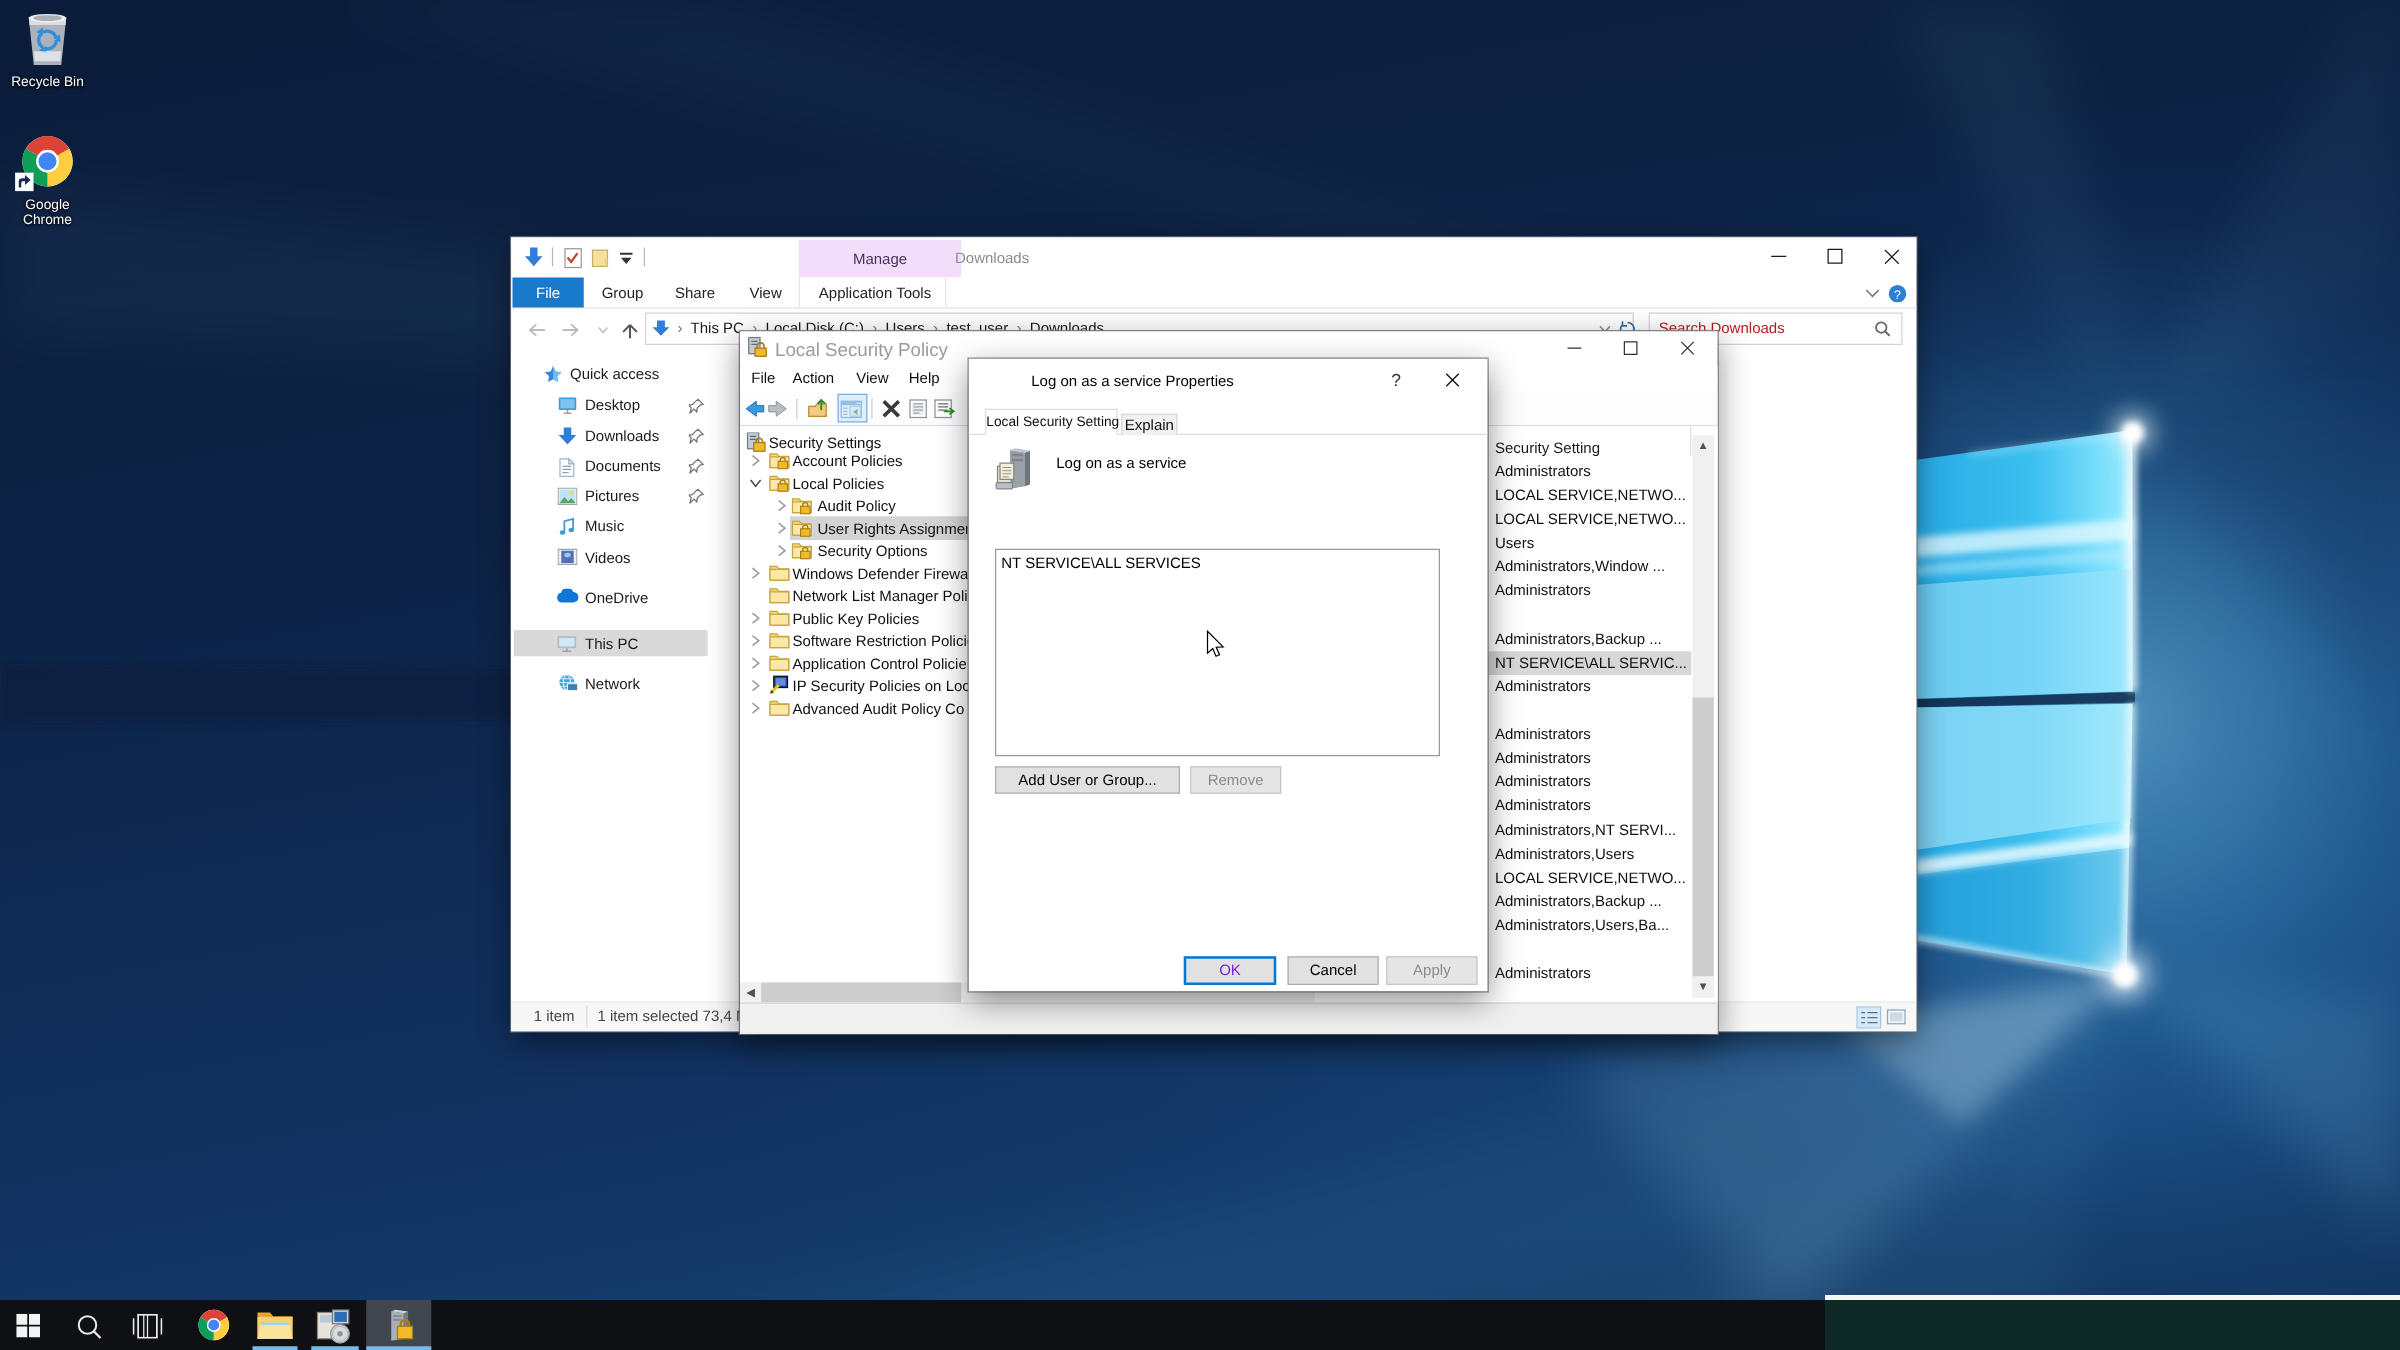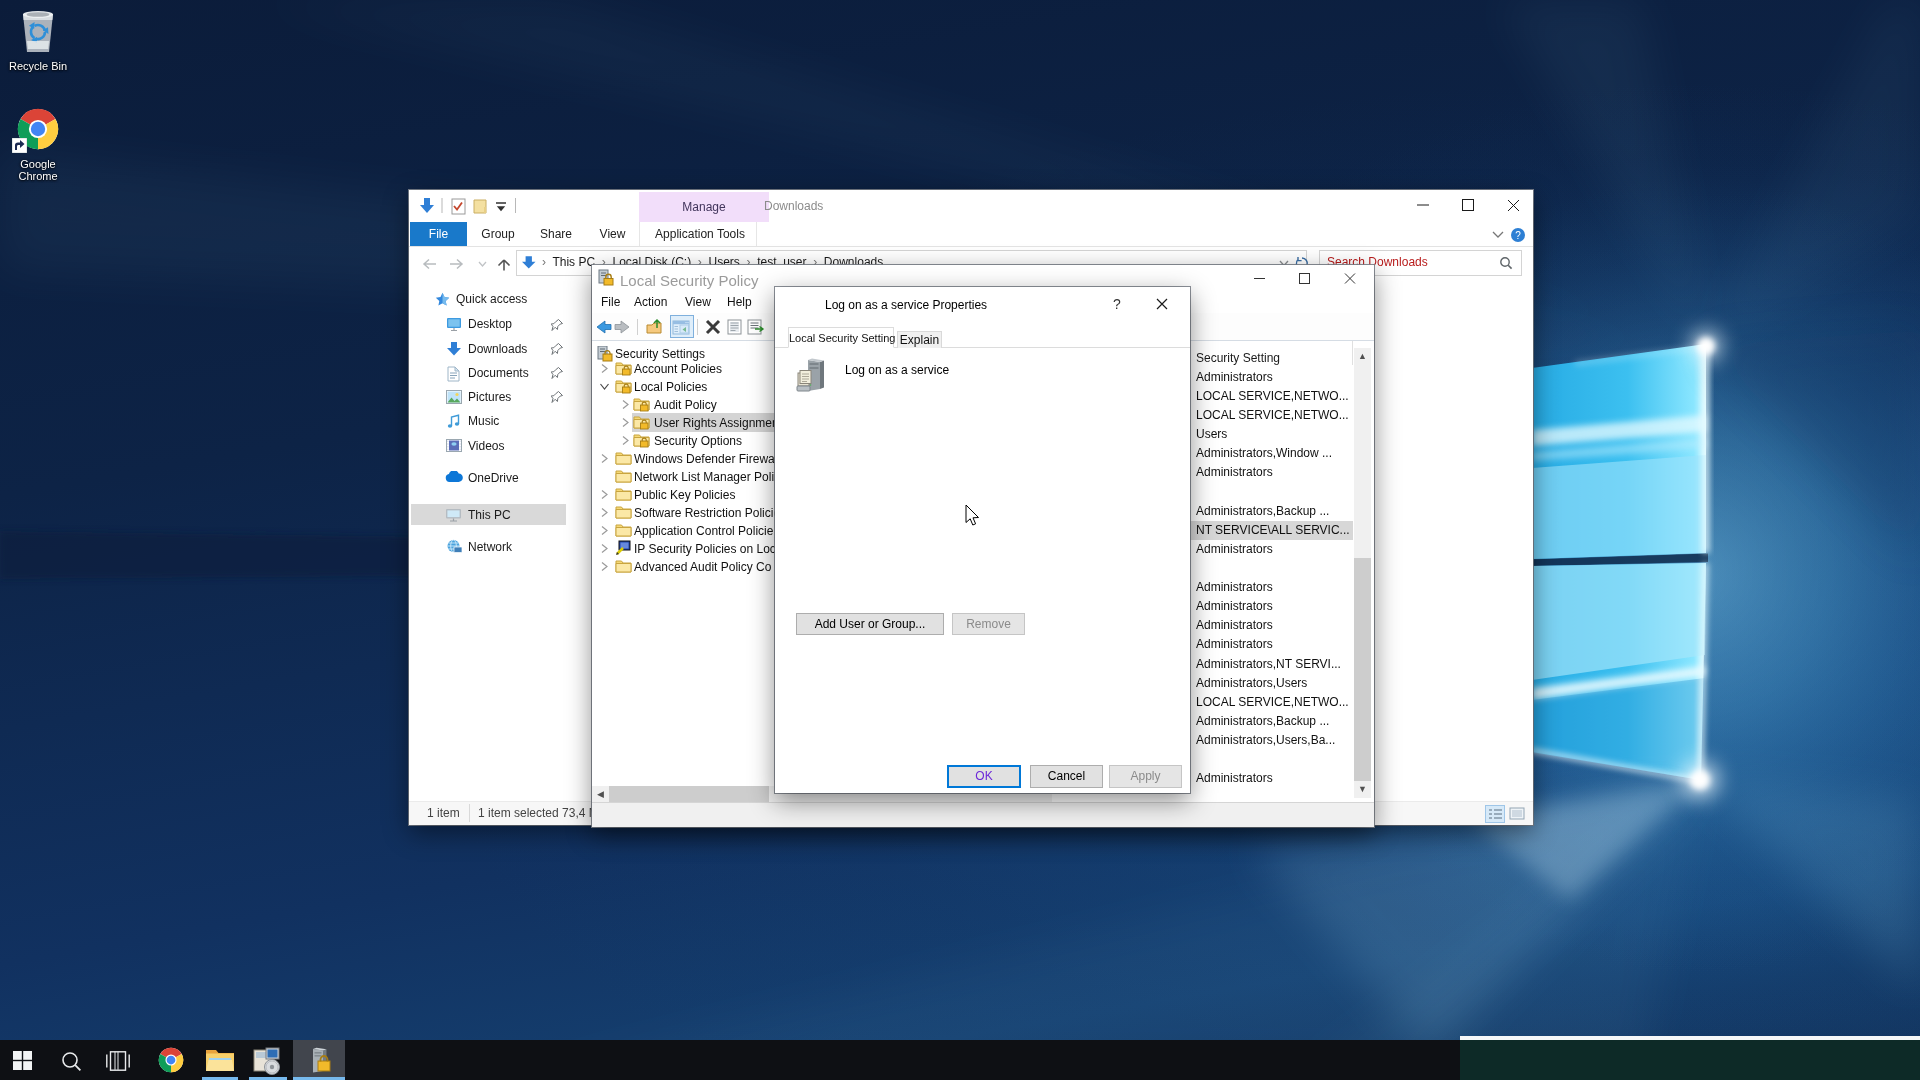--- a/index.html
+++ b/index.html
@@ -574,20 +574,23 @@
       <circle cx="14.5" cy="28" r="0.8" fill="#4caf50"></circle>
       <rect x="2" y="16" width="11" height="13" fill="#e8e3d2" stroke="#8a857a"></rect>
       <rect x="4" y="13.5" width="11" height="13" fill="#f2eedd" stroke="#8a857a"></rect>
       <g stroke="#9a9588" stroke-width="0.8">
           <path d="M6 17 h7 M6 19.5 h7 M6 22 h7 M6 24.5 h5"></path>
         </g>
       <rect x="1" y="29" width="13" height="5" rx="1" fill="#b9bfc4" stroke="#7e868c"></rect>
     </svg>
     <div class="abs" style="left:70px;top:76px;font-size:12px;color:#000;">Log on as a service</div>
 
+    <div class="abs" style="left:21px;top:152px;width:356px;height:166px;background:#fff;border:1px solid #9a9a9a;">
+      <div class="abs" style="left:4px;top:3px;font-size:12px;color:#000;">NT SERVICE\ALL SERVICES</div>
+    </div>
 
     <div class="abs" style="left:21px;top:326px;width:148px;height:22px;background:#e1e1e1;border:1px solid #adadad;font-size:12px;color:#000;text-align:center;line-height:20px;">Add User or Group...</div>
     <div class="abs" style="left:177px;top:326px;width:73px;height:22px;background:#e5e5e5;border:1px solid #c5c5c5;font-size:12px;color:#8b8b8b;text-align:center;line-height:20px;">Remove</div>
     <div class="abs" style="left:172px;top:478px;width:74px;height:23px;background:#e1e1e1;border:2px solid #0078d7;font-size:12px;color:#6d28d9;text-align:center;line-height:19px;">OK</div>
     <div class="abs" style="left:255px;top:478px;width:73px;height:23px;background:#e1e1e1;border:1px solid #adadad;font-size:12px;color:#000;text-align:center;line-height:21px;">Cancel</div>
     <div class="abs" style="left:334px;top:478px;width:73px;height:23px;background:#e5e5e5;border:1px solid #c5c5c5;font-size:12px;color:#8b8b8b;text-align:center;line-height:21px;">Apply</div>
   </div>
 
   <svg class="abs" style="left:965px;top:504px;z-index:50;" width="16" height="24" viewBox="0 0 16 24">
     <path d="M1 1 L1 18.5 L5.2 14.8 L7.8 21 L10.6 19.8 L8 13.8 L13.5 13.5 Z" fill="#fff" stroke="#000" stroke-width="1"></path>

